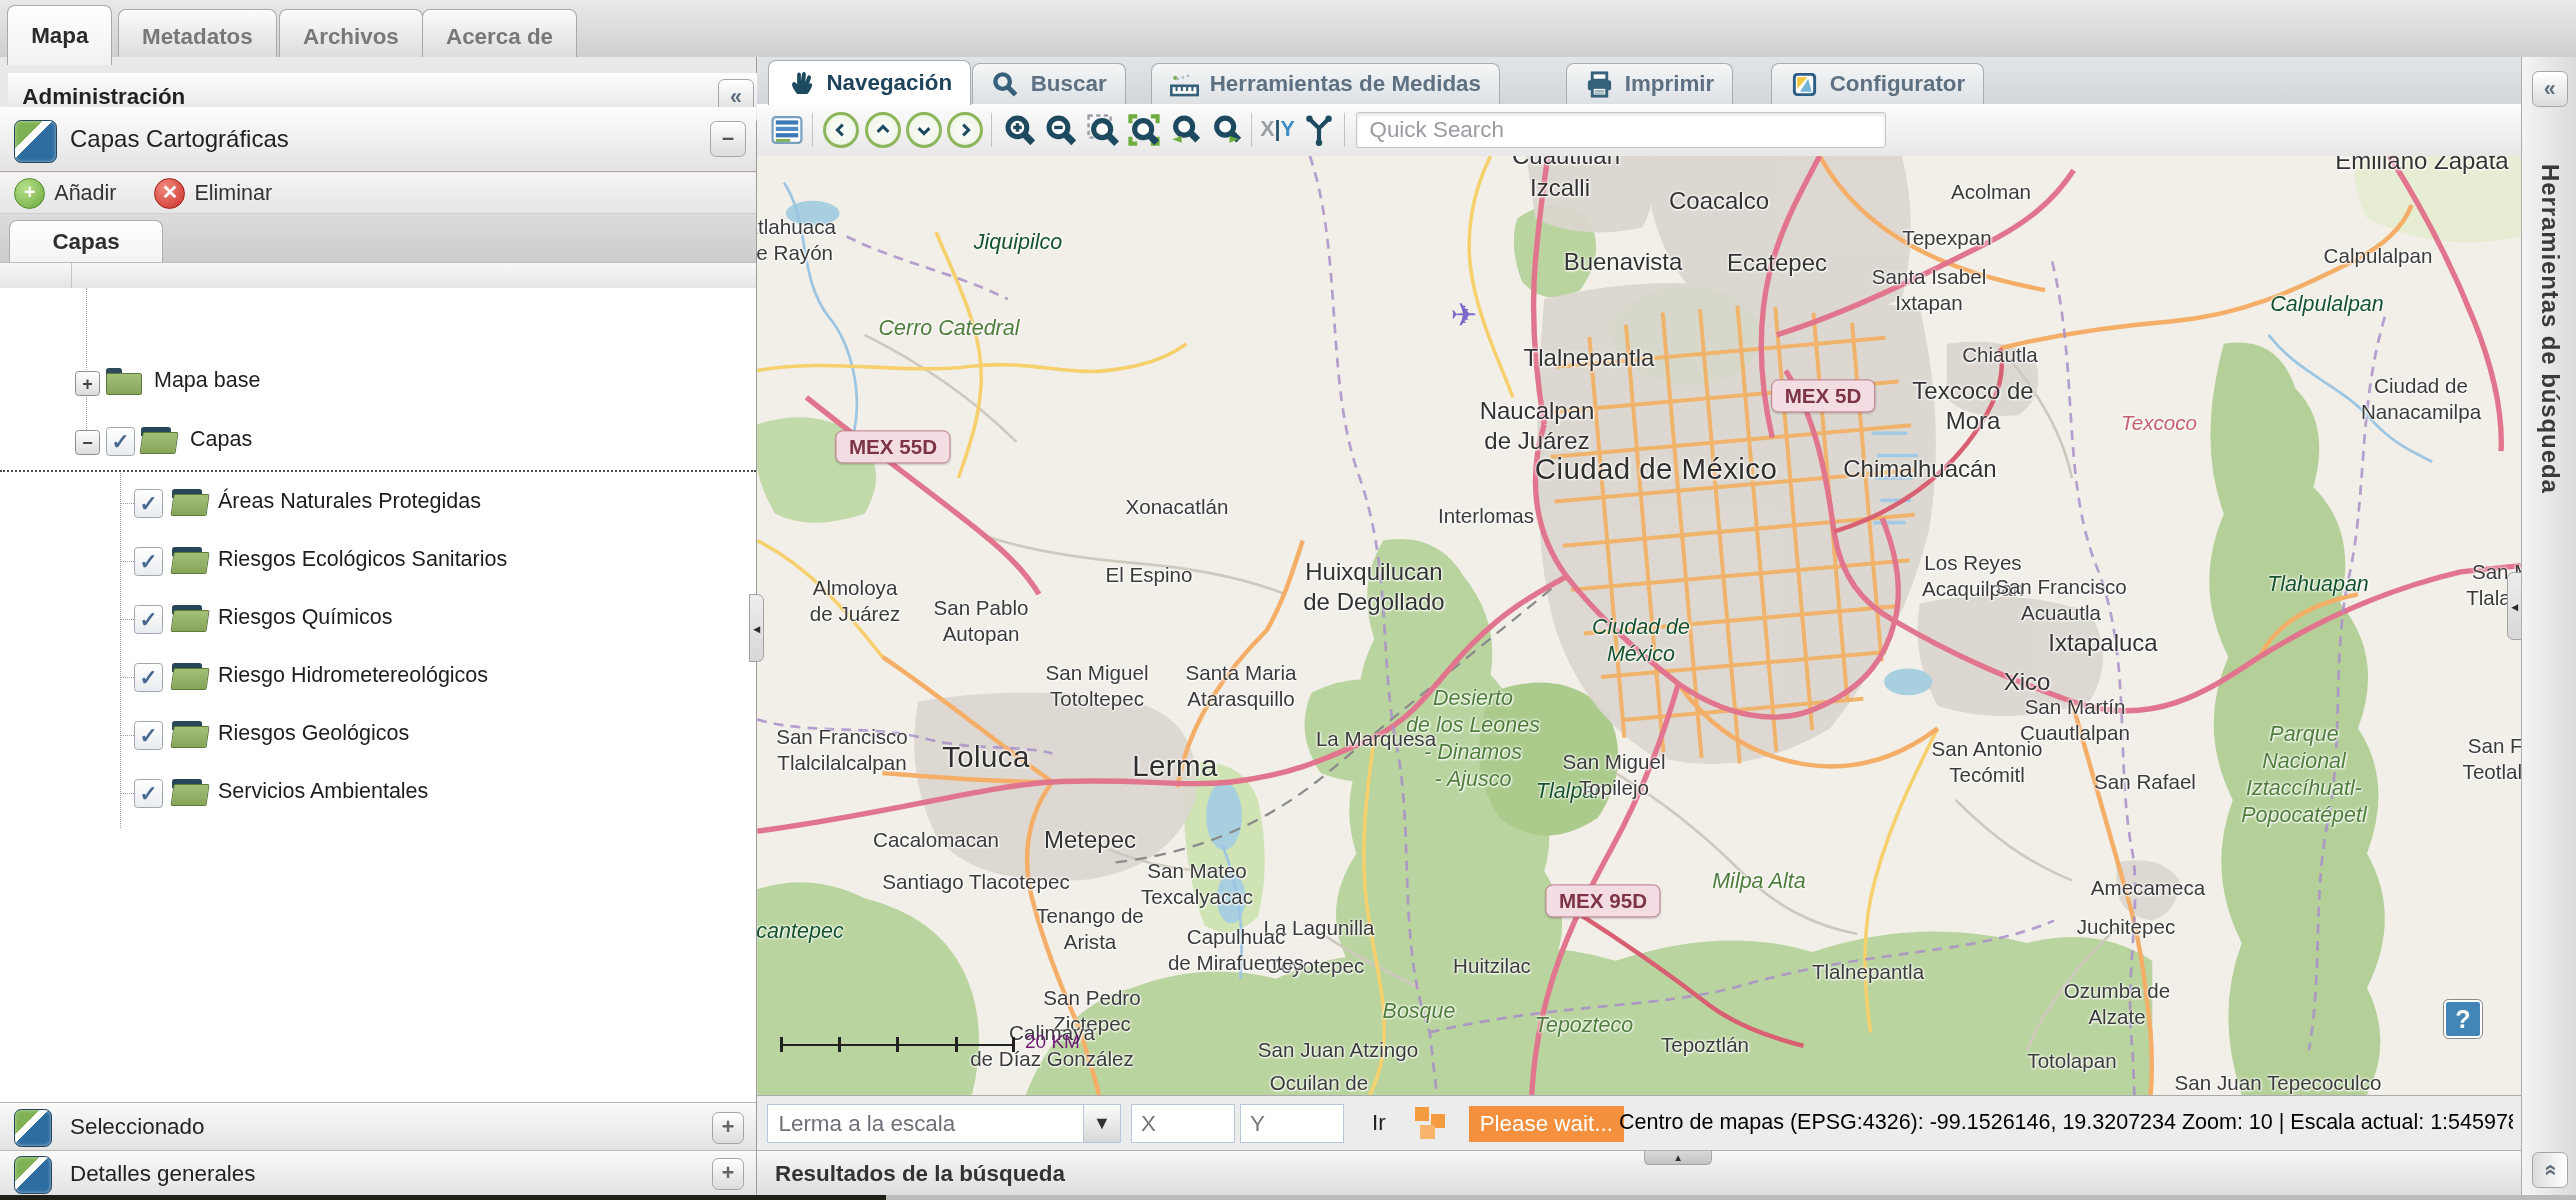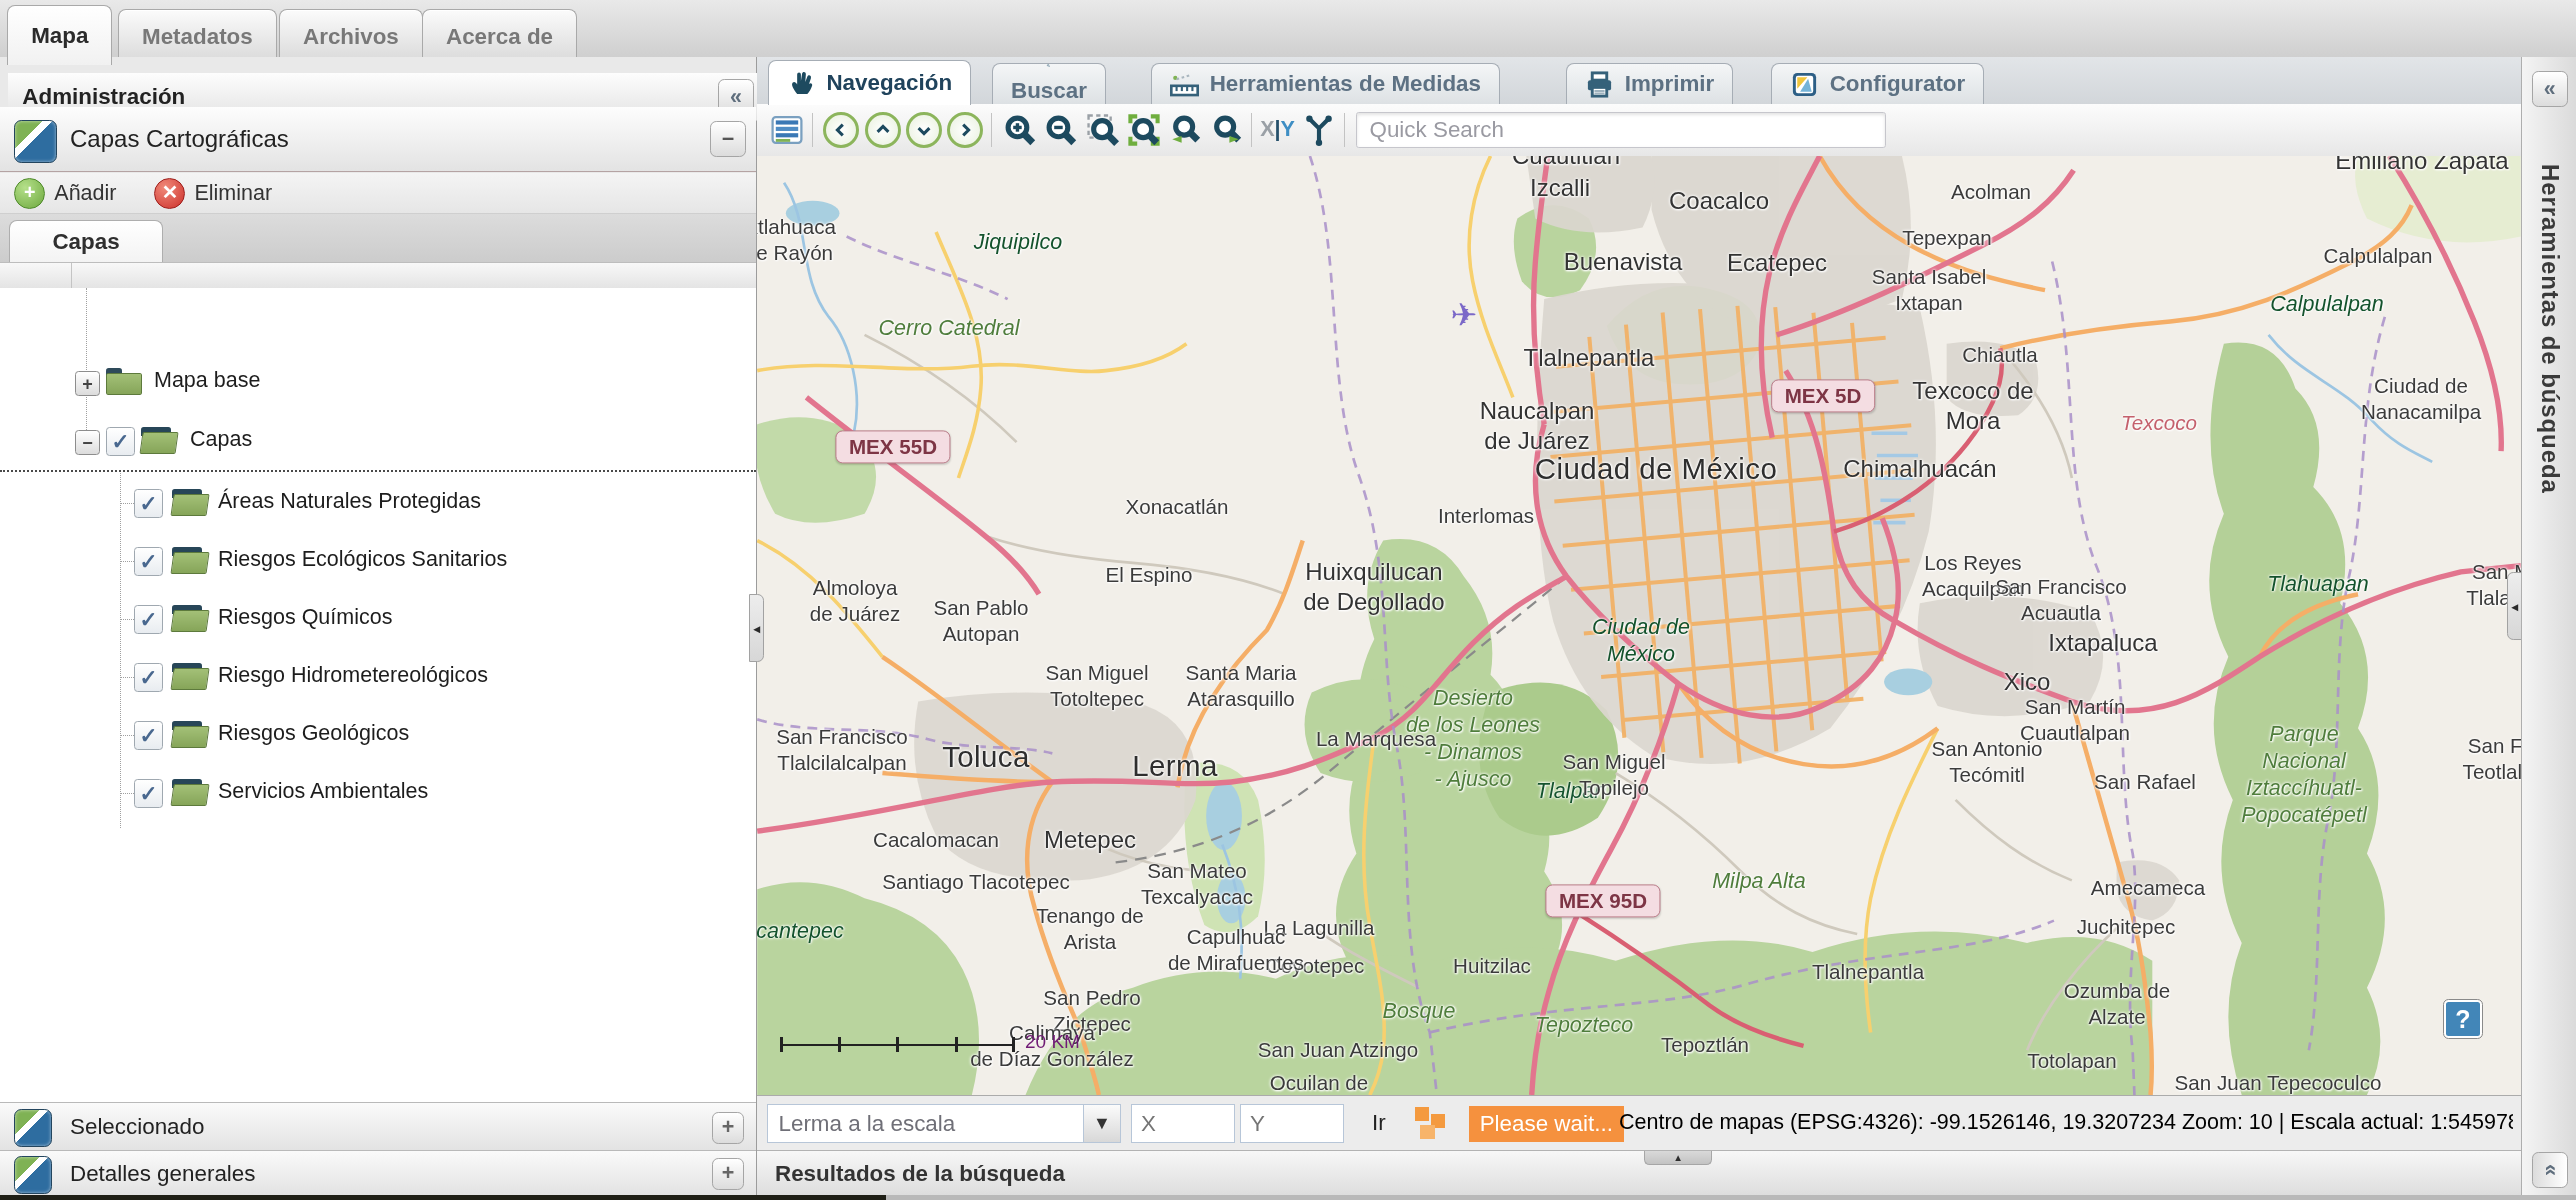--- a/index.html
+++ b/index.html
@@ -273,21 +273,21 @@
     </div>
   </div>
 
   <div id="maptabs" class="abs">
     <div class="mtab active" style="left:10.7px;">
       <svg viewBox="0 0 20 20">
           <path fill="#1d4a5f" d="M7 18C4.5 14.5 2.5 11.5 4 10c1-.9 2.3 0 3 1.4V4.6C7 2.6 9.6 2.6 9.6 4.6V9l.8-5c.3-1.8 2.7-1.5 2.6.4L12.6 9.6 14 6c.7-1.6 3-1 2.5 1L15.2 11c1-1 2.6-.3 2.1 1.3-.7 2.2-1.8 4.2-3.3 5.7z"></path>
         </svg>
       <span>Navegación</span>
     </div>
-    <div class="mtab" style="left:235px;flex-direction:column;">
+    <div class="mtab" style="left:215px;">
       <svg viewBox="0 0 20 20">
           <circle cx="8" cy="8" r="5" fill="none" stroke="#35617a" stroke-width="3"></circle>
           <line x1="12" y1="12" x2="17" y2="17" stroke="#35617a" stroke-width="3.4"></line>
         </svg>
       <span>Buscar</span>
     </div>
     <div class="mtab" style="left:394px;">
       <svg viewBox="0 0 22 20">
           <rect x="1" y="11" width="20" height="7" fill="#fff" stroke="#35617a" stroke-width="2"></rect>
           <line x1="5" y1="11" x2="5" y2="15" stroke="#35617a" stroke-width="1.6"></line>

